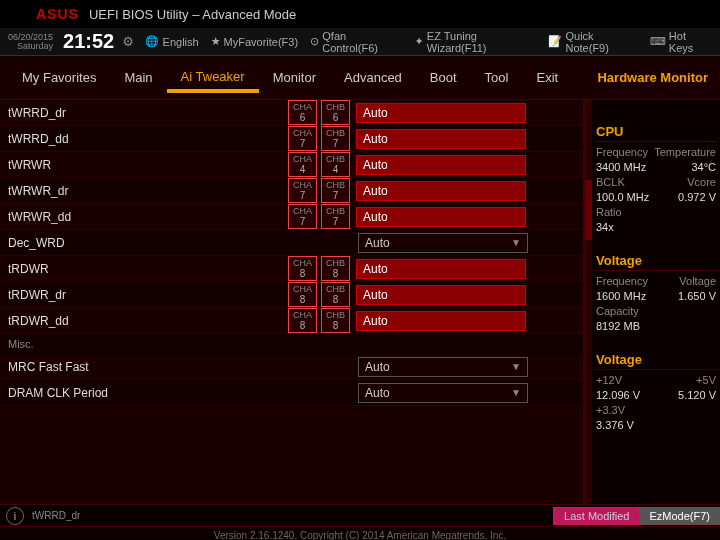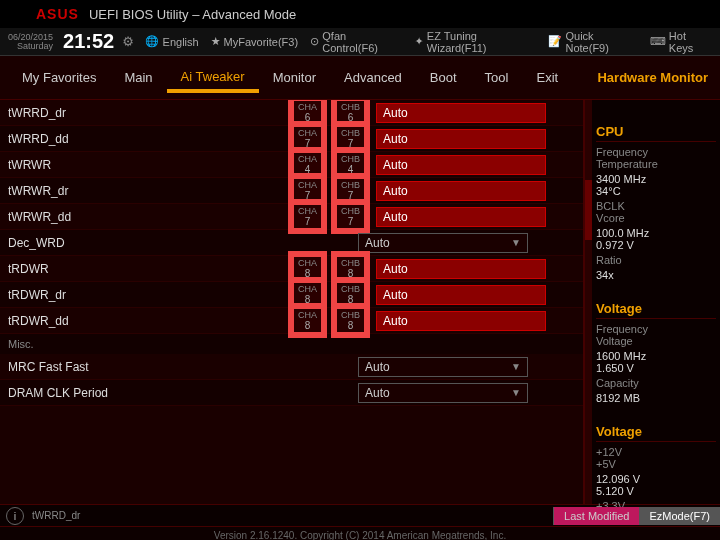--- a/index.html
+++ b/index.html
@@ -132,21 +132,21 @@
     }
     .bios-row:nth-child(even) { background: #140000; }
     .bios-row:nth-child(odd) { background: #1a0000; }
     .row-label {
       width: 200px;
       color: #ddd;
       font-size: 12px;
       flex-shrink: 0;
     }
     .channel-box {
-      border: 6px solid #ef4444;
+      border: 1px solid #ef4444;
       padding: 1px 4px;
       font-size: 10px;
       color: #aaa;
       background: #2a0000;
       text-align: center;
       min-width: 28px;
     }
     .channel-label { font-size: 9px; color: #888; display: block; text-align: center; }
     .row-value {
       flex: 1;
@@ -184,21 +184,20 @@
       font-size: 13px;
       font-weight: bold;
       margin: 20px 0 4px 0;
       border-bottom: 1px solid #400;
       padding-bottom: 2px;
     }
     .hw-row {
       display: flex;
       justify-content: space-between;
       margin: 3px 0;
-      flex-direction: column;
     }
     .hw-label { color: #888; font-size: 11px; }
     .hw-value { color: #ddd; font-size: 11px; }
 
     
     #status-bar {
       background: #0a0000;
       height: 22px;
       display: flex;
       align-items: center;

